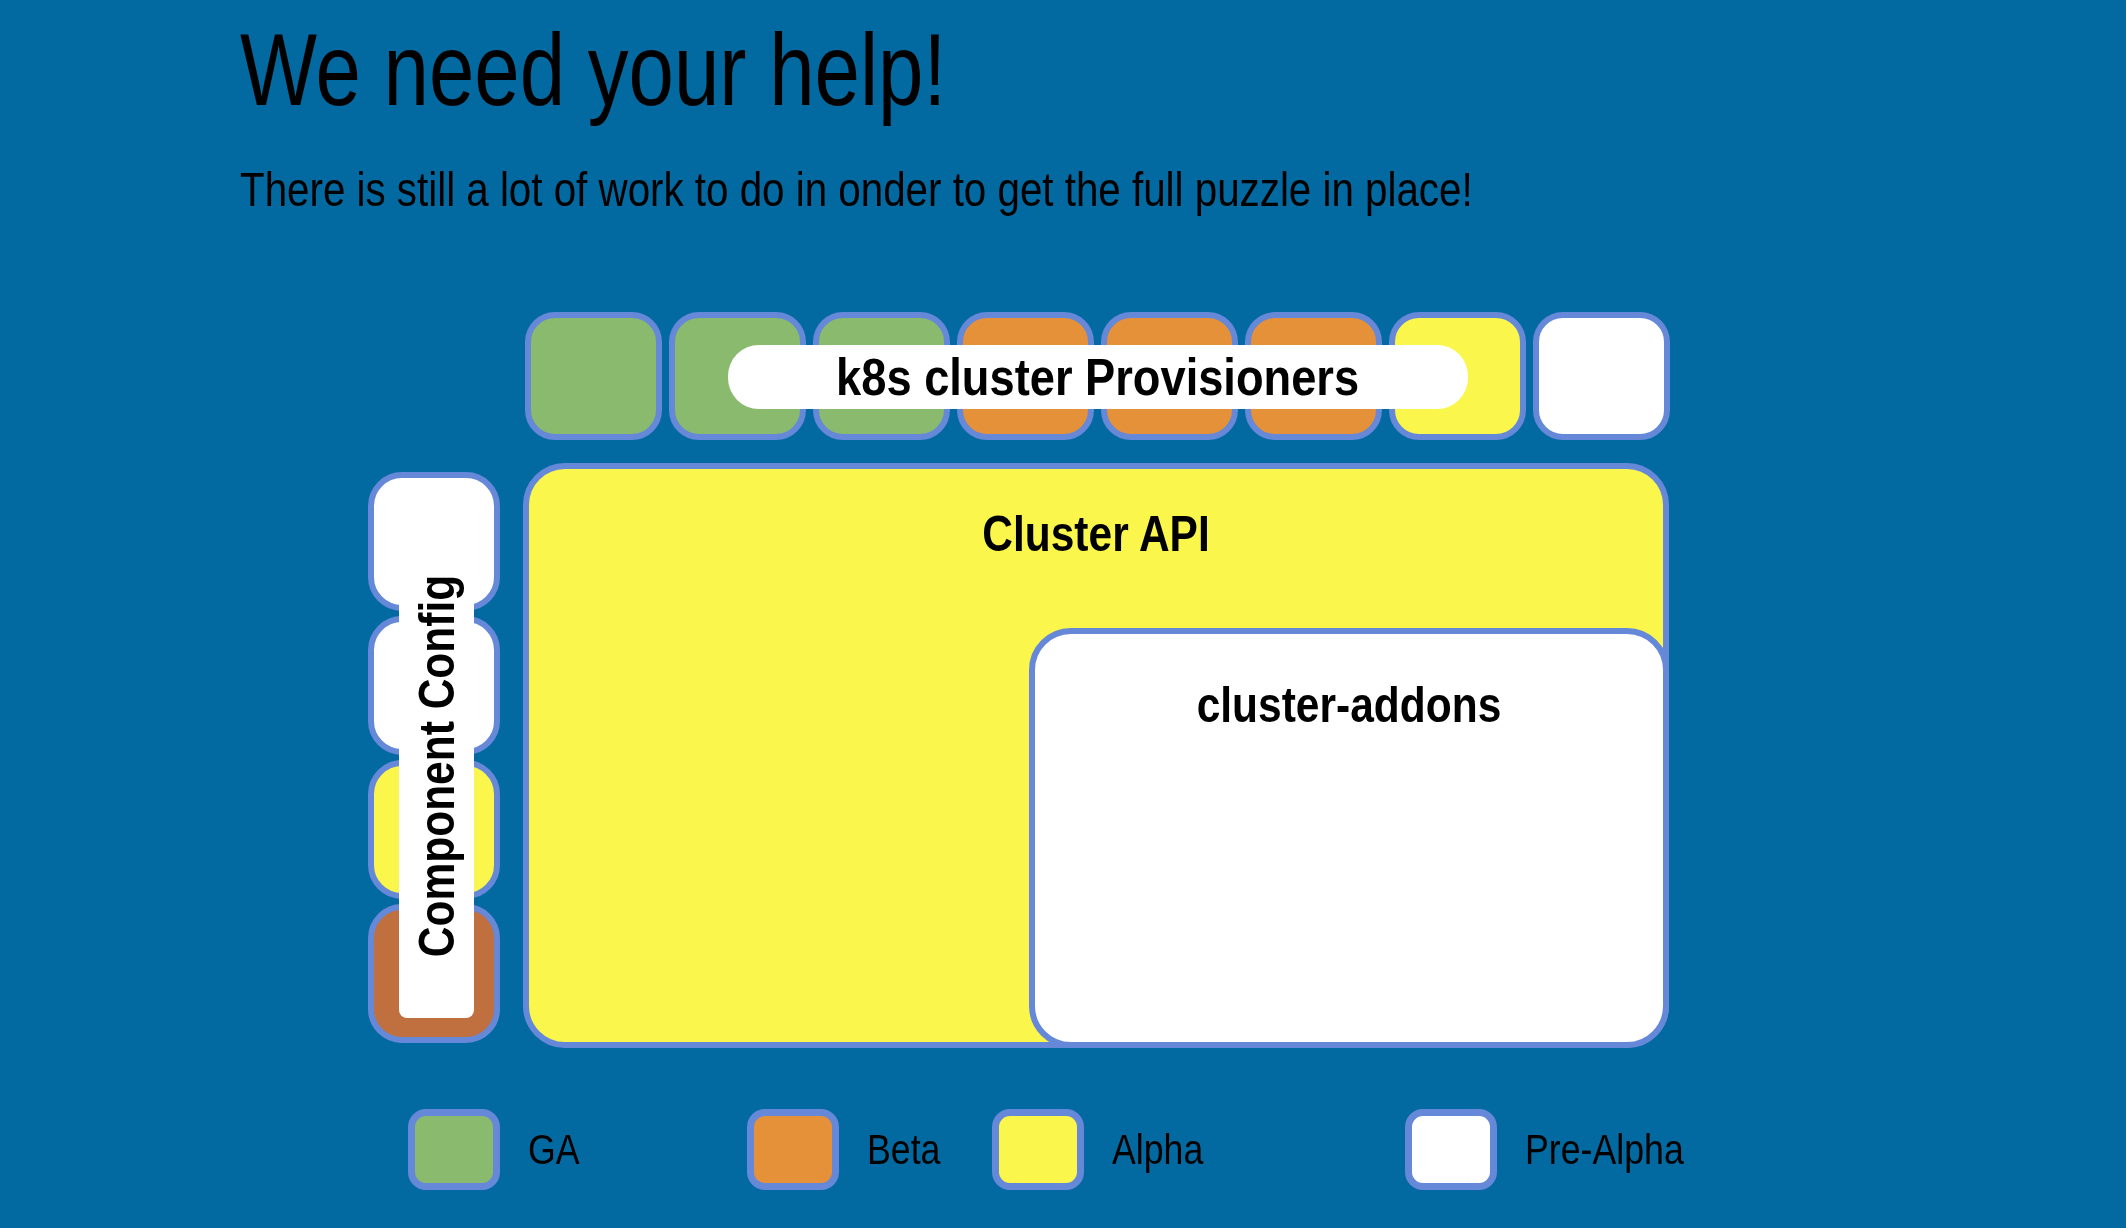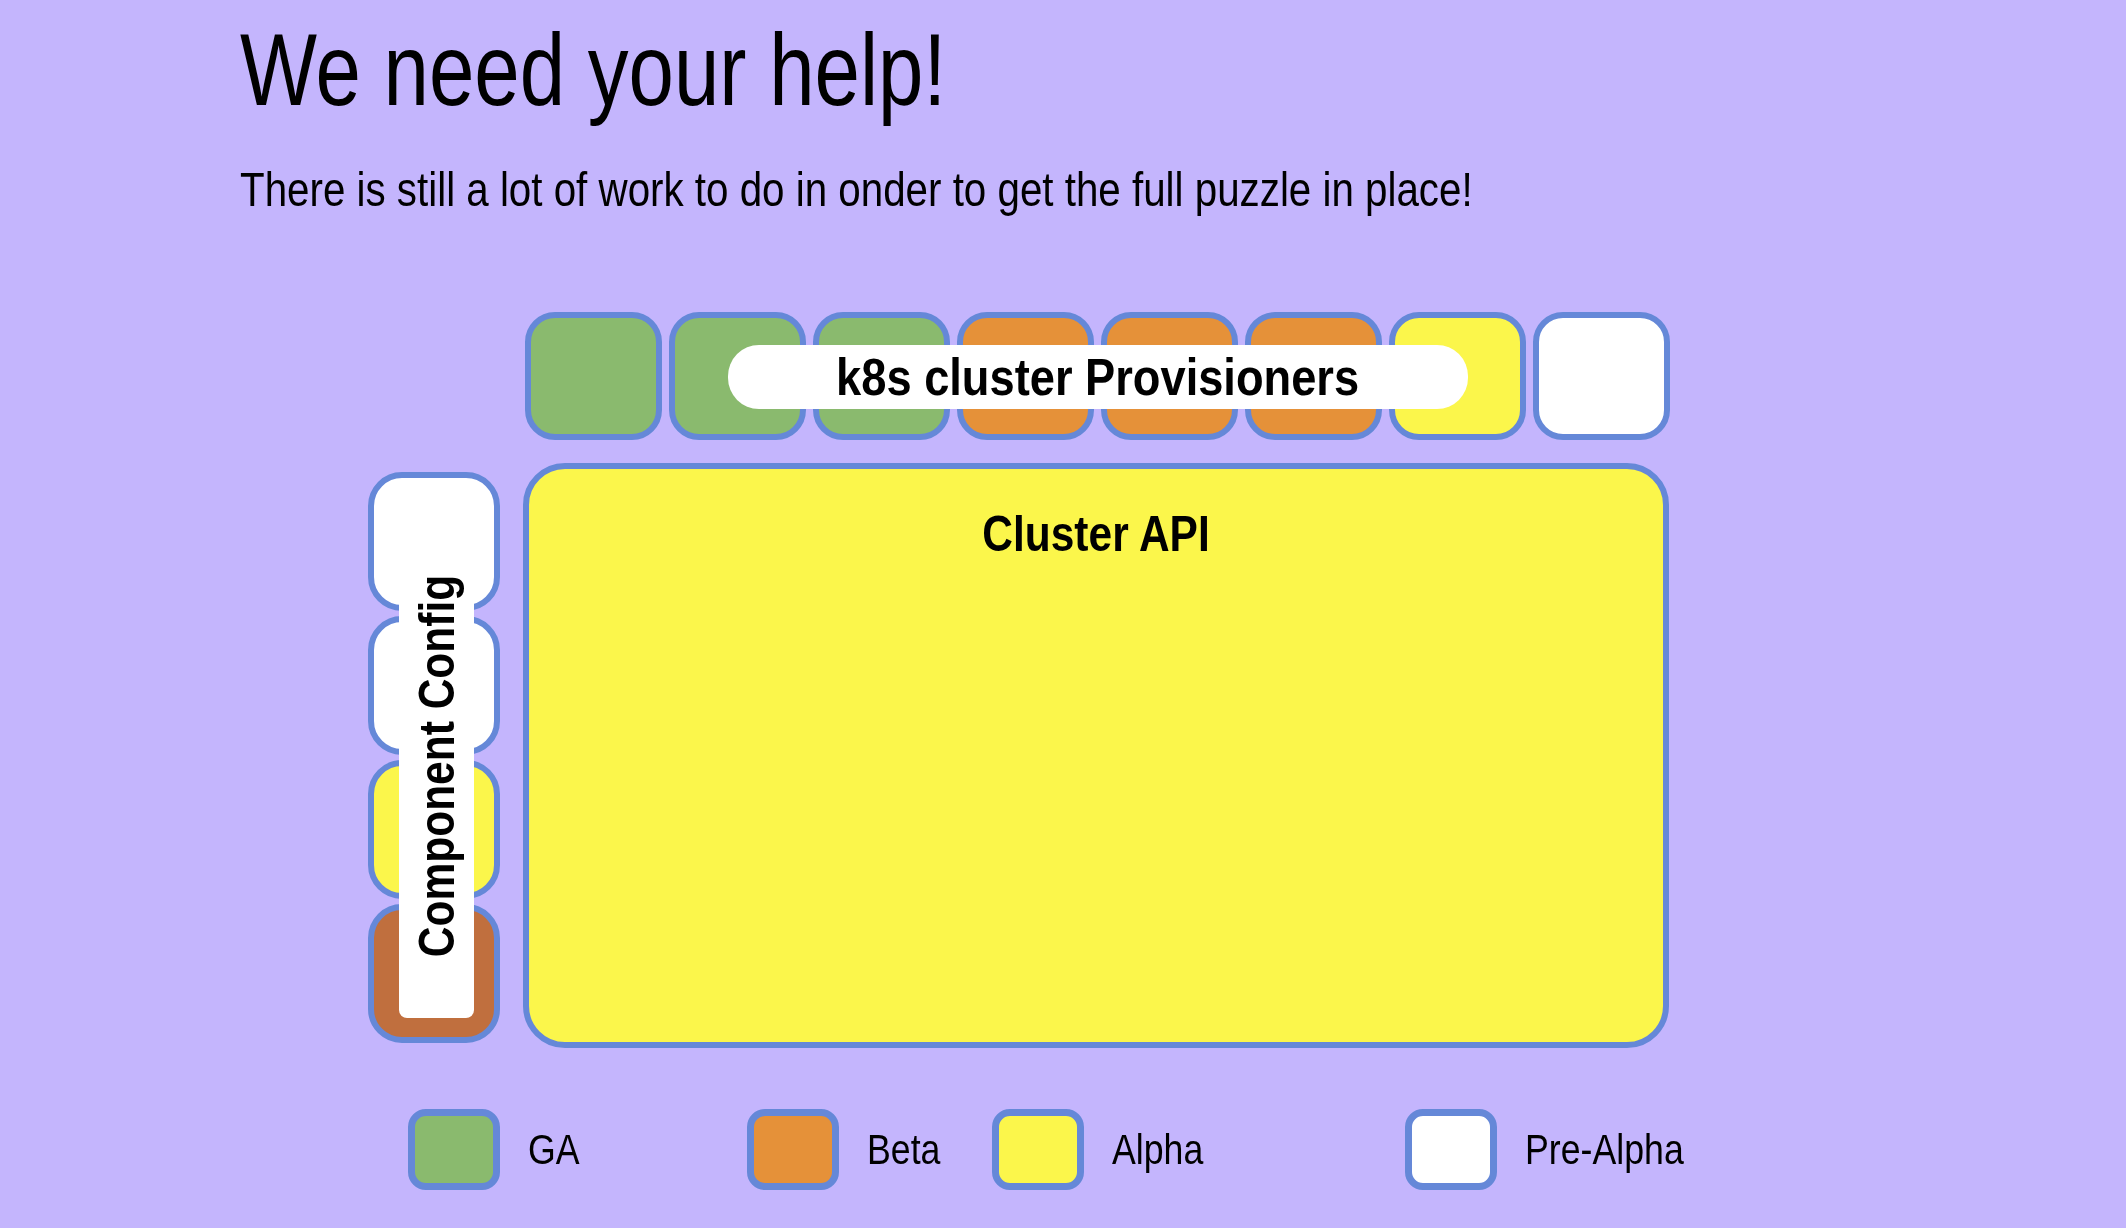--- a/index.html
+++ b/index.html
@@ -1,20 +1,20 @@
 <!DOCTYPE html>
 <html style="--c-border-blue: #6588d8; --c-ga-green: #8aba6e; --c-beta-orange: #e59139; --c-beta-dark-orange: #c06f3e; --c-alpha-yellow: #fbf64b; --c-prealpha-white: #ffffff; --c-squiggle-red: #cf4b3b; --c-text-black: #000000;"><head>
 <meta charset="utf-8">
 <style>
   html,body { margin:0; padding:0; }
   body {
     width:2126px; height:1228px; background:#ffffff; overflow:hidden;
     font-family:"Liberation Sans", sans-serif; color:#000;
   }
-  .canvas { position:relative; width:2126px; height:1228px; background:#c4b5fd; }
+  .canvas { position:relative; width:2126px; height:1228px; background:#0369a1; }
 
   
   .title {
     position:absolute; left:240px; top:14px; font-size:102px; font-weight:400;
     white-space:nowrap; transform:scaleX(0.80); transform-origin:left top; line-height:1.1;
   }
   .subtitle {
     position:absolute; left:240px; top:162px; font-size:48px; font-weight:400;
     white-space:nowrap; transform:scaleX(0.84); transform-origin:left top;
   }
@@ -97,20 +97,23 @@
     </div>
 
   <div class="prov-bar">
     <span>k8s cluster Provisioners</span>
   </div>
 
   <div class="box box-cluster-api" style="background: rgb(251, 246, 75);">
     <div class="box-label">Cluster API</div>
   </div>
 
+  <div class="box box-cluster-addons" style="background: rgb(255, 255, 255);">
+    <div class="box-label">cluster-addons</div>
+  </div>
 
 
 
   <div class="cc-column">
       <div class="piece" style="background: rgb(255, 255, 255);"></div>
       <div class="piece" style="background: rgb(255, 255, 255);"></div>
       <div class="piece" style="background: rgb(251, 246, 75);"></div>
       <div class="piece" style="background: rgb(192, 111, 62);"></div>
     </div>
   <div class="cc-label-box">

